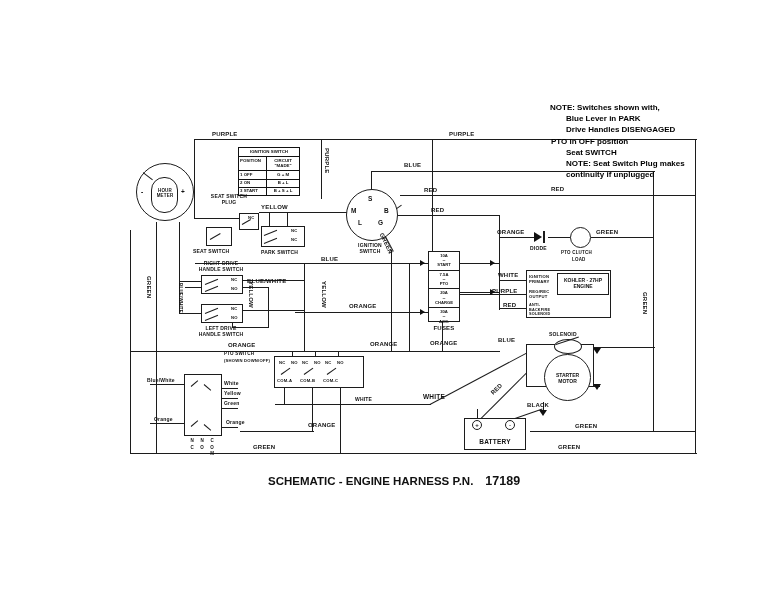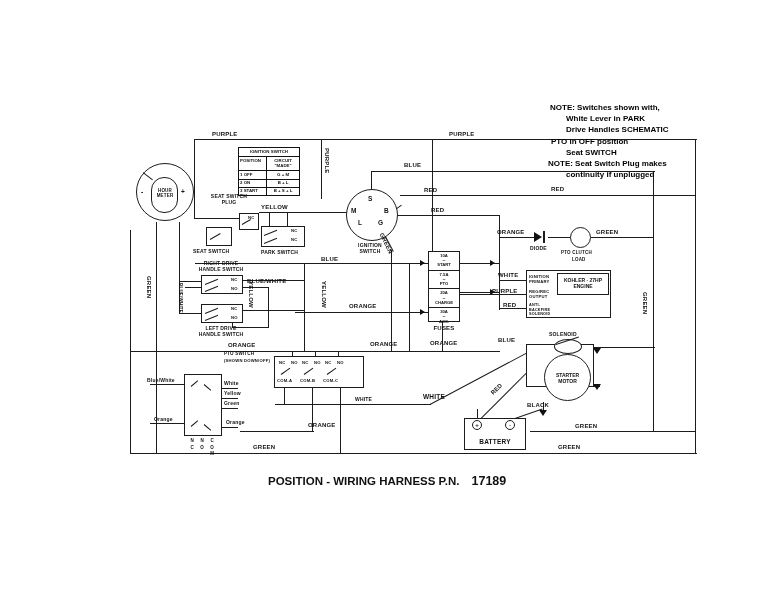--- a/index.html
+++ b/index.html
@@ -111,25 +111,25 @@
   <div class="ar-d" style="left:312px;top:356px"></div>
   <div class="ar-d" style="left:335px;top:356px"></div>
   <div class="v" style="left:543px;top:402px;height:8px"></div>
   <div class="gnd" style="left:539px;top:410px"></div>
   <div class="v" style="left:534px;top:362px;height:8px"></div>
   <div class="gnd" style="left:530px;top:370px"></div>
   <div class="gnd" style="left:593px;top:348px"></div>
   <div class="gnd" style="left:593px;top:384px"></div>
 
   <div class="note" style="left:518px;top:104px">NOTE: Switches shown with,</div>
-  <div class="note" style="left:534px;top:115px">White Lever in PARK</div>
-  <div class="note" style="left:534px;top:126px">Drive Handles SCHEMATIC</div>
+  <div class="note" style="left:534px;top:115px">Blue Lever in PARK</div>
+  <div class="note" style="left:534px;top:126px">Drive Handles DISENGAGED</div>
   <div class="note" style="left:519px;top:138px">PTO in OFF position</div>
   <div class="note" style="left:534px;top:149px">Seat SWITCH</div>
-  <div class="note" style="left:516px;top:160px">NOTE: Seat Switch Plug makes</div>
+  <div class="note" style="left:534px;top:160px">NOTE: Seat Switch Plug makes</div>
   <div class="note" style="left:534px;top:171px">continuity if unplugged</div>
 
   <div class="tbl">
     <span class="ttl" style="display:block;text-align:center;padding:2px 0">IGNITION SWITCH</span>
     <div class="trow">
         <span class="c1">POSITION</span>
         <span class="c2" style="white-space:normal;line-height:1.1">CIRCUIT "MADE"</span>
       </div>
     <div class="trow">
         <span class="c1">1 OFF</span>
@@ -306,17 +306,17 @@
   <div class="lbl" style="left:308px;top:422px">ORANGE</div>
   <div class="lbl" style="left:498px;top:272px">WHITE</div>
   <div class="lbl s5" style="left:355px;top:397px">WHITE</div>
   <div class="lbl s65" style="left:423px;top:394px">WHITE</div>
   <div class="lbl" style="left:492px;top:288px">PURPLE</div>
   <div class="lbl" style="left:247px;top:278px">BLUE/WHITE</div>
   <div class="lbl vtxt" style="left:182px;top:283px;font-size:4.5px">BLUE/WHITE</div>
   <div class="lbl" style="left:527px;top:402px">BLACK</div>
 
   <div id="title">
-    <span>POSITION - WIRING HARNESS P.N.</span>
+    <span>SCHEMATIC - ENGINE HARNESS P.N.</span>
     <span class="pn">17189</span>
   </div>
 
 </div>
 
 </body></html>

